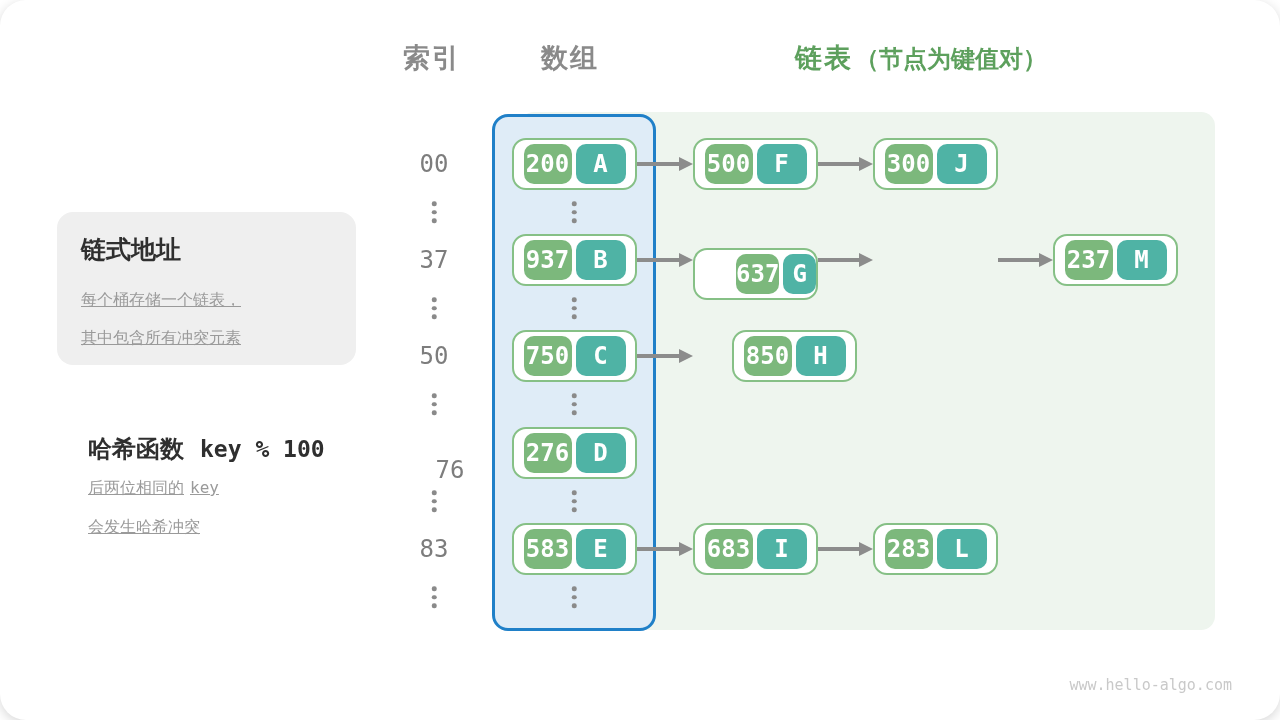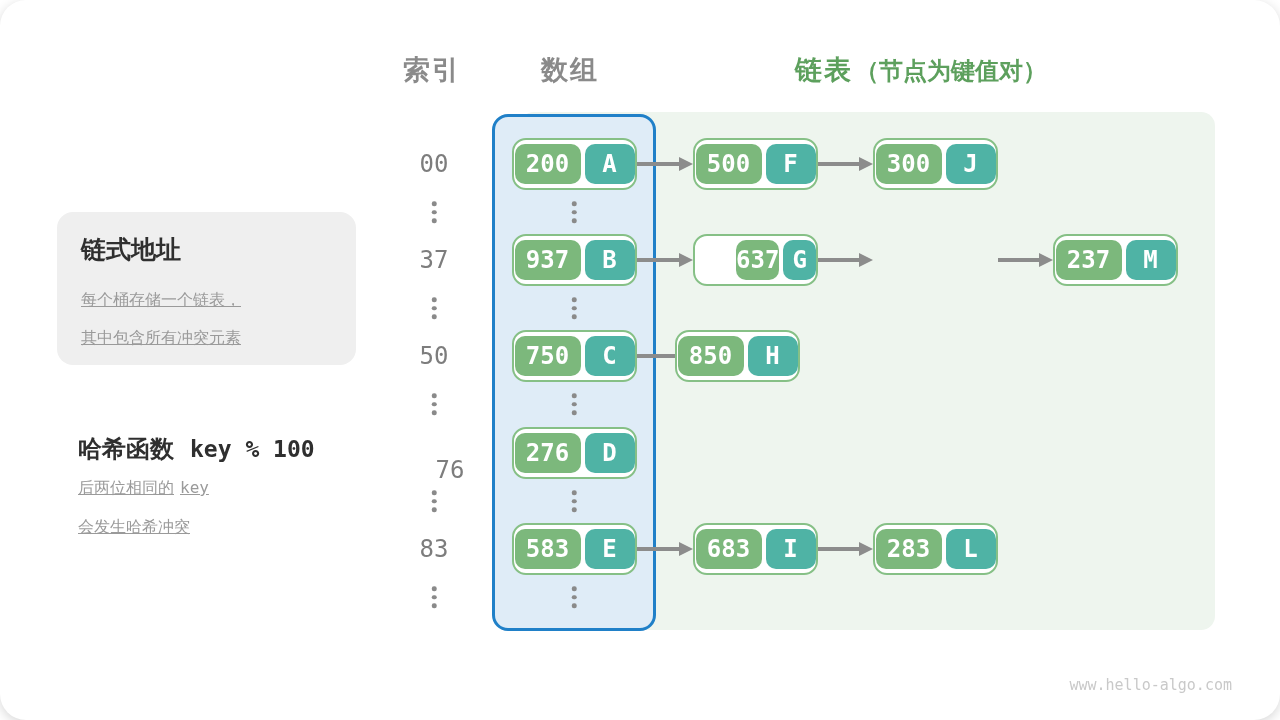--- a/index.html
+++ b/index.html
@@ -1,48 +1,48 @@
 <!DOCTYPE html>
 <html style="--key-green: #7cb87c; --val-teal: #4fb3a5; --node-border: #86c086; --array-fill: #dfecf7; --array-border: #2080c8; --list-fill: #eef5ee; --header-green: #5da05d; --arrow-gray: #8c8c8c; --text-gray: #9a9a9a; --index-gray: #7d7d7d; --note-fill: #efefef; --title-dark: #2f2f2f; --watermark-gray: #c9c9c9;"><head>
 <meta charset="utf-8">
 <style>
   * { margin:0; padding:0; box-sizing:border-box; }
   html,body { width:1280px; height:720px; background:#ffffff; font-family:"Liberation Sans",sans-serif; overflow:hidden; }
   .card { position:absolute; inset:0; background:#fff; border-radius:26px; box-shadow:0 3px 12px rgba(0,0,0,.16); overflow:hidden; }
 
   
-  .hdr { position:absolute; top:70px; transform:translate(-50%,-50%); font-size:27px; font-weight:bold; color:#8a8a8a; letter-spacing:2px; white-space:nowrap;text-align:center; }
+  .hdr { position:absolute; top:58px; transform:translate(-50%,-50%); font-size:27px; font-weight:bold; color:#8a8a8a; letter-spacing:2px; white-space:nowrap;text-align:center; }
   .hdr-list { left:795px; transform:translateY(-50%); color:var(--header-green); }
   .hdr-list .note { font-weight:bold; font-size:24px; letter-spacing:0; margin-left:2px; }
 
   
   .list-bg { position:absolute; left:520px; top:112px; width:695px; height:518px; background:var(--list-fill); border-radius:14px; z-index:1; }
   .array-col { position:absolute; left:492px; top:114px; width:164px; height:517px; background:var(--array-fill); border:3px solid var(--array-border); border-radius:16px; z-index:2; }
 
   #diagram { position:absolute; inset:0; z-index:3; }
 
   .idx { position:absolute; transform:translate(-50%,-50%); font-family:"DejaVu Sans Mono",monospace; font-size:24px; color:var(--index-gray); }
 
   .node { position:absolute; width:125px; height:52px; transform:translateY(-50%); background:#fff; border:2px solid var(--node-border); border-radius:14px; display:flex; align-items:center; justify-content:center; gap:4px; }
   .pill { height:40px; border-radius:10px; color:#fff; font-family:"DejaVu Sans Mono",monospace; font-size:24px; font-weight:bold; display:flex; align-items:center; justify-content:center; }
-  .pill.key { width:66px; background:var(--key-green); }
+  .pill.key { width:48px; background:var(--key-green); }
   .pill.val { width:50px; background:var(--val-teal); }
 
   .arrow { position:absolute; height:4px; background:var(--arrow-gray); }
   .arrow::after { content:""; position:absolute; right:-14px; top:50%; transform:translateY(-50%); border-left:14px solid var(--arrow-gray); border-top:7px solid transparent; border-bottom:7px solid transparent; }
 
   .dots { position:absolute; transform:translate(-50%,-50%); display:flex; flex-direction:column; gap:4px; }
   .dots i { width:4.5px; height:4.5px; border-radius:50%; background:#8a8a8a; display:block; }
 
   
   .note-box { position:absolute; left:57px; top:212px; width:299px; height:153px; background:var(--note-fill); border-radius:16px; padding:21px 24px; }
   .note-title { font-size:25px; font-weight:bold; color:var(--title-dark); margin-bottom:15px; }
   .note-line { font-size:16px; line-height:38px; color:var(--text-gray); white-space:nowrap;text-decoration:underline; }
 
-  .hash-block { position:absolute; left:78px; top:430px; }
+  .hash-block { position:absolute; left:88px; top:430px; }
   .hash-title { font-size:24px; font-weight:bold; color:var(--title-dark); line-height:38px; white-space:nowrap; }
   .hash-title .code { font-family:"DejaVu Sans Mono",monospace; font-size:23px; margin-left:16px; }
   .hash-block .note-line { line-height:39px; }
   .hash-block .code-gray { font-family:"DejaVu Sans Mono",monospace; margin-left:6px; }
 
   .watermark { position:absolute; right:48px; bottom:26px; font-family:"DejaVu Sans Mono",monospace; font-size:15px; color:var(--watermark-gray); }
 </style>
 </head>
 <body>
 
@@ -82,21 +82,21 @@
         <i></i>
         <i></i>
         <i></i>
       </div>
       <div class="idx" style="left: 434px; top: 260px;">37</div>
       <div class="node" style="left: 512px; top: 260px;">
         <div class="pill key">937</div>
         <div class="pill val">B</div>
       </div>
       <div class="arrow" style="left: 637px; top: 258px; width: 42px;"></div>
-      <div class="node" style="left: 693px; top: 260px; padding-left: 41px;">
+      <div class="node" style="left: 693px; top: 274px; padding-left: 41px;">
         <div class="pill key">637</div>
         <div class="pill val">G</div>
       </div>
       <div class="arrow" style="left: 818px; top: 258px; width: 41px;"></div>
       <div class="arrow" style="left: 998px; top: 258px; width: 41px;"></div>
       <div class="node" style="left: 1053px; top: 260px;">
         <div class="pill key">237</div>
         <div class="pill val">M</div>
       </div>
       <div class="dots" style="left: 434px; top: 308px;">
@@ -108,21 +108,21 @@
         <i></i>
         <i></i>
         <i></i>
       </div>
       <div class="idx" style="left: 434px; top: 356px;">50</div>
       <div class="node" style="left: 512px; top: 356px;">
         <div class="pill key">750</div>
         <div class="pill val">C</div>
       </div>
       <div class="arrow" style="left: 637px; top: 354px; width: 42px;"></div>
-      <div class="node" style="left: 675px; top: 356px;">
+      <div class="node" style="left: 732px; top: 356px;">
         <div class="pill key">850</div>
         <div class="pill val">H</div>
       </div>
       <div class="dots" style="left: 434px; top: 404px;">
         <i></i>
         <i></i>
         <i></i>
       </div>
       <div class="dots" style="left: 574px; top: 404px;">
         <i></i>

